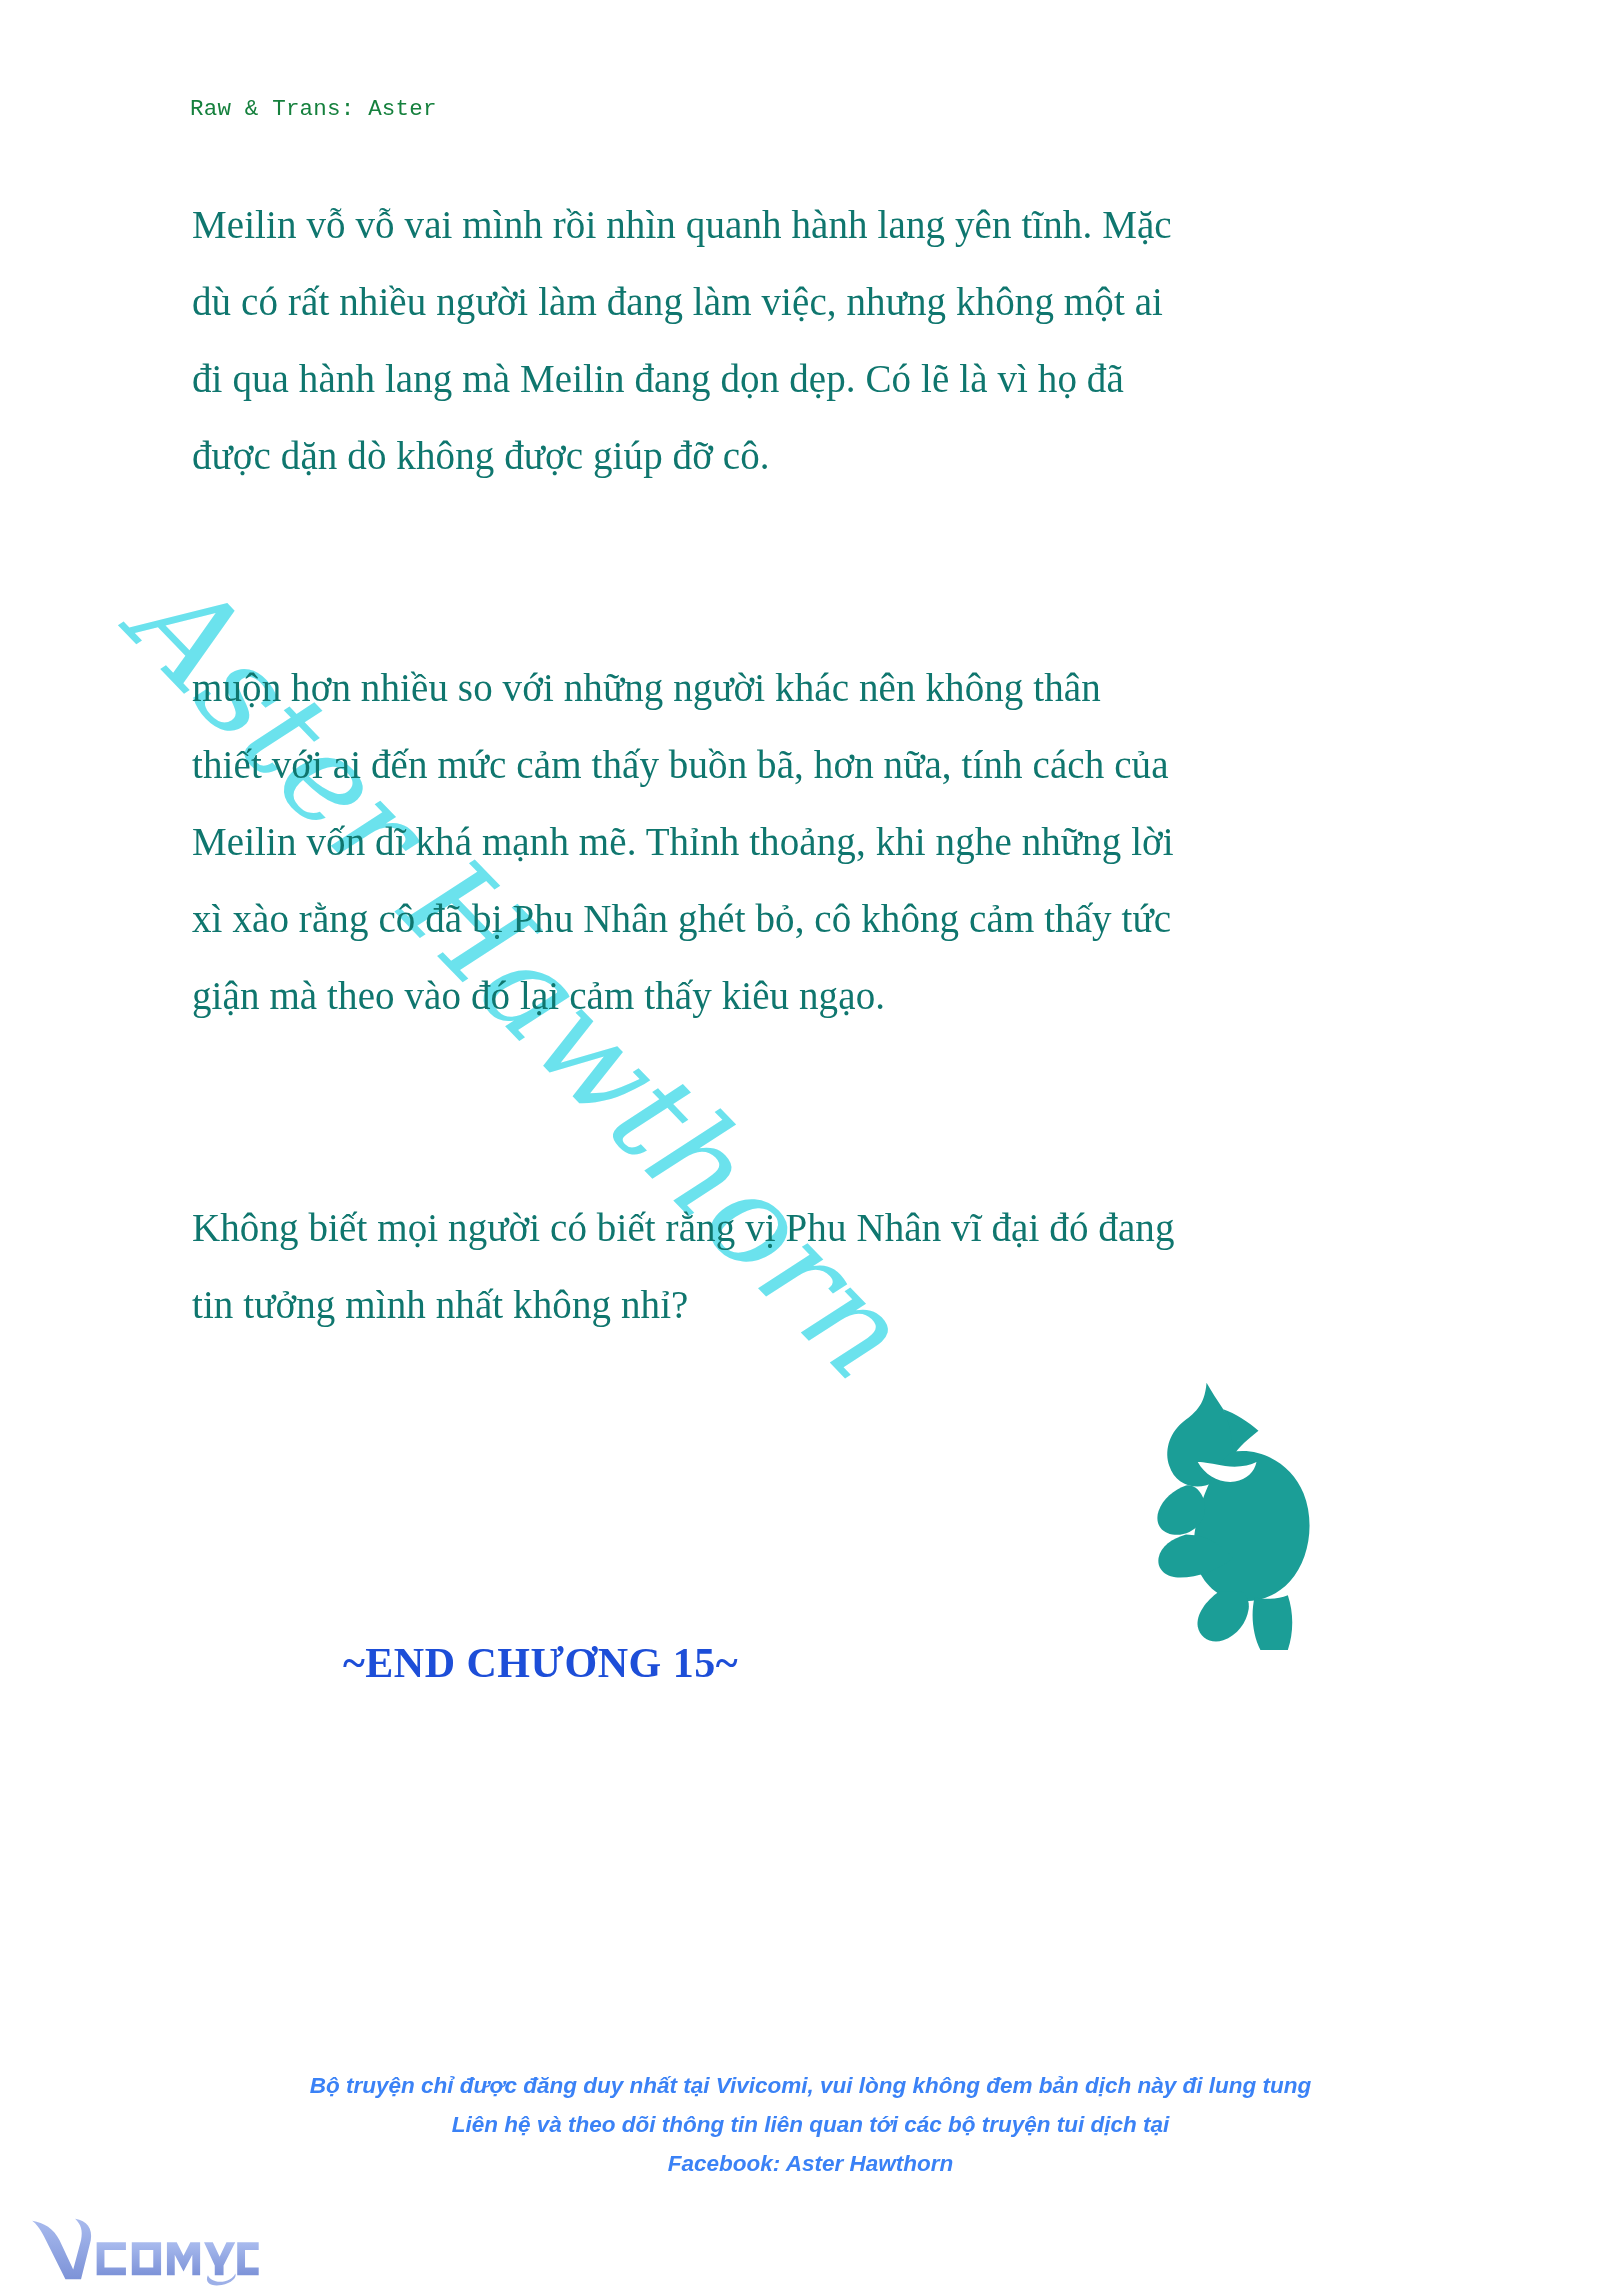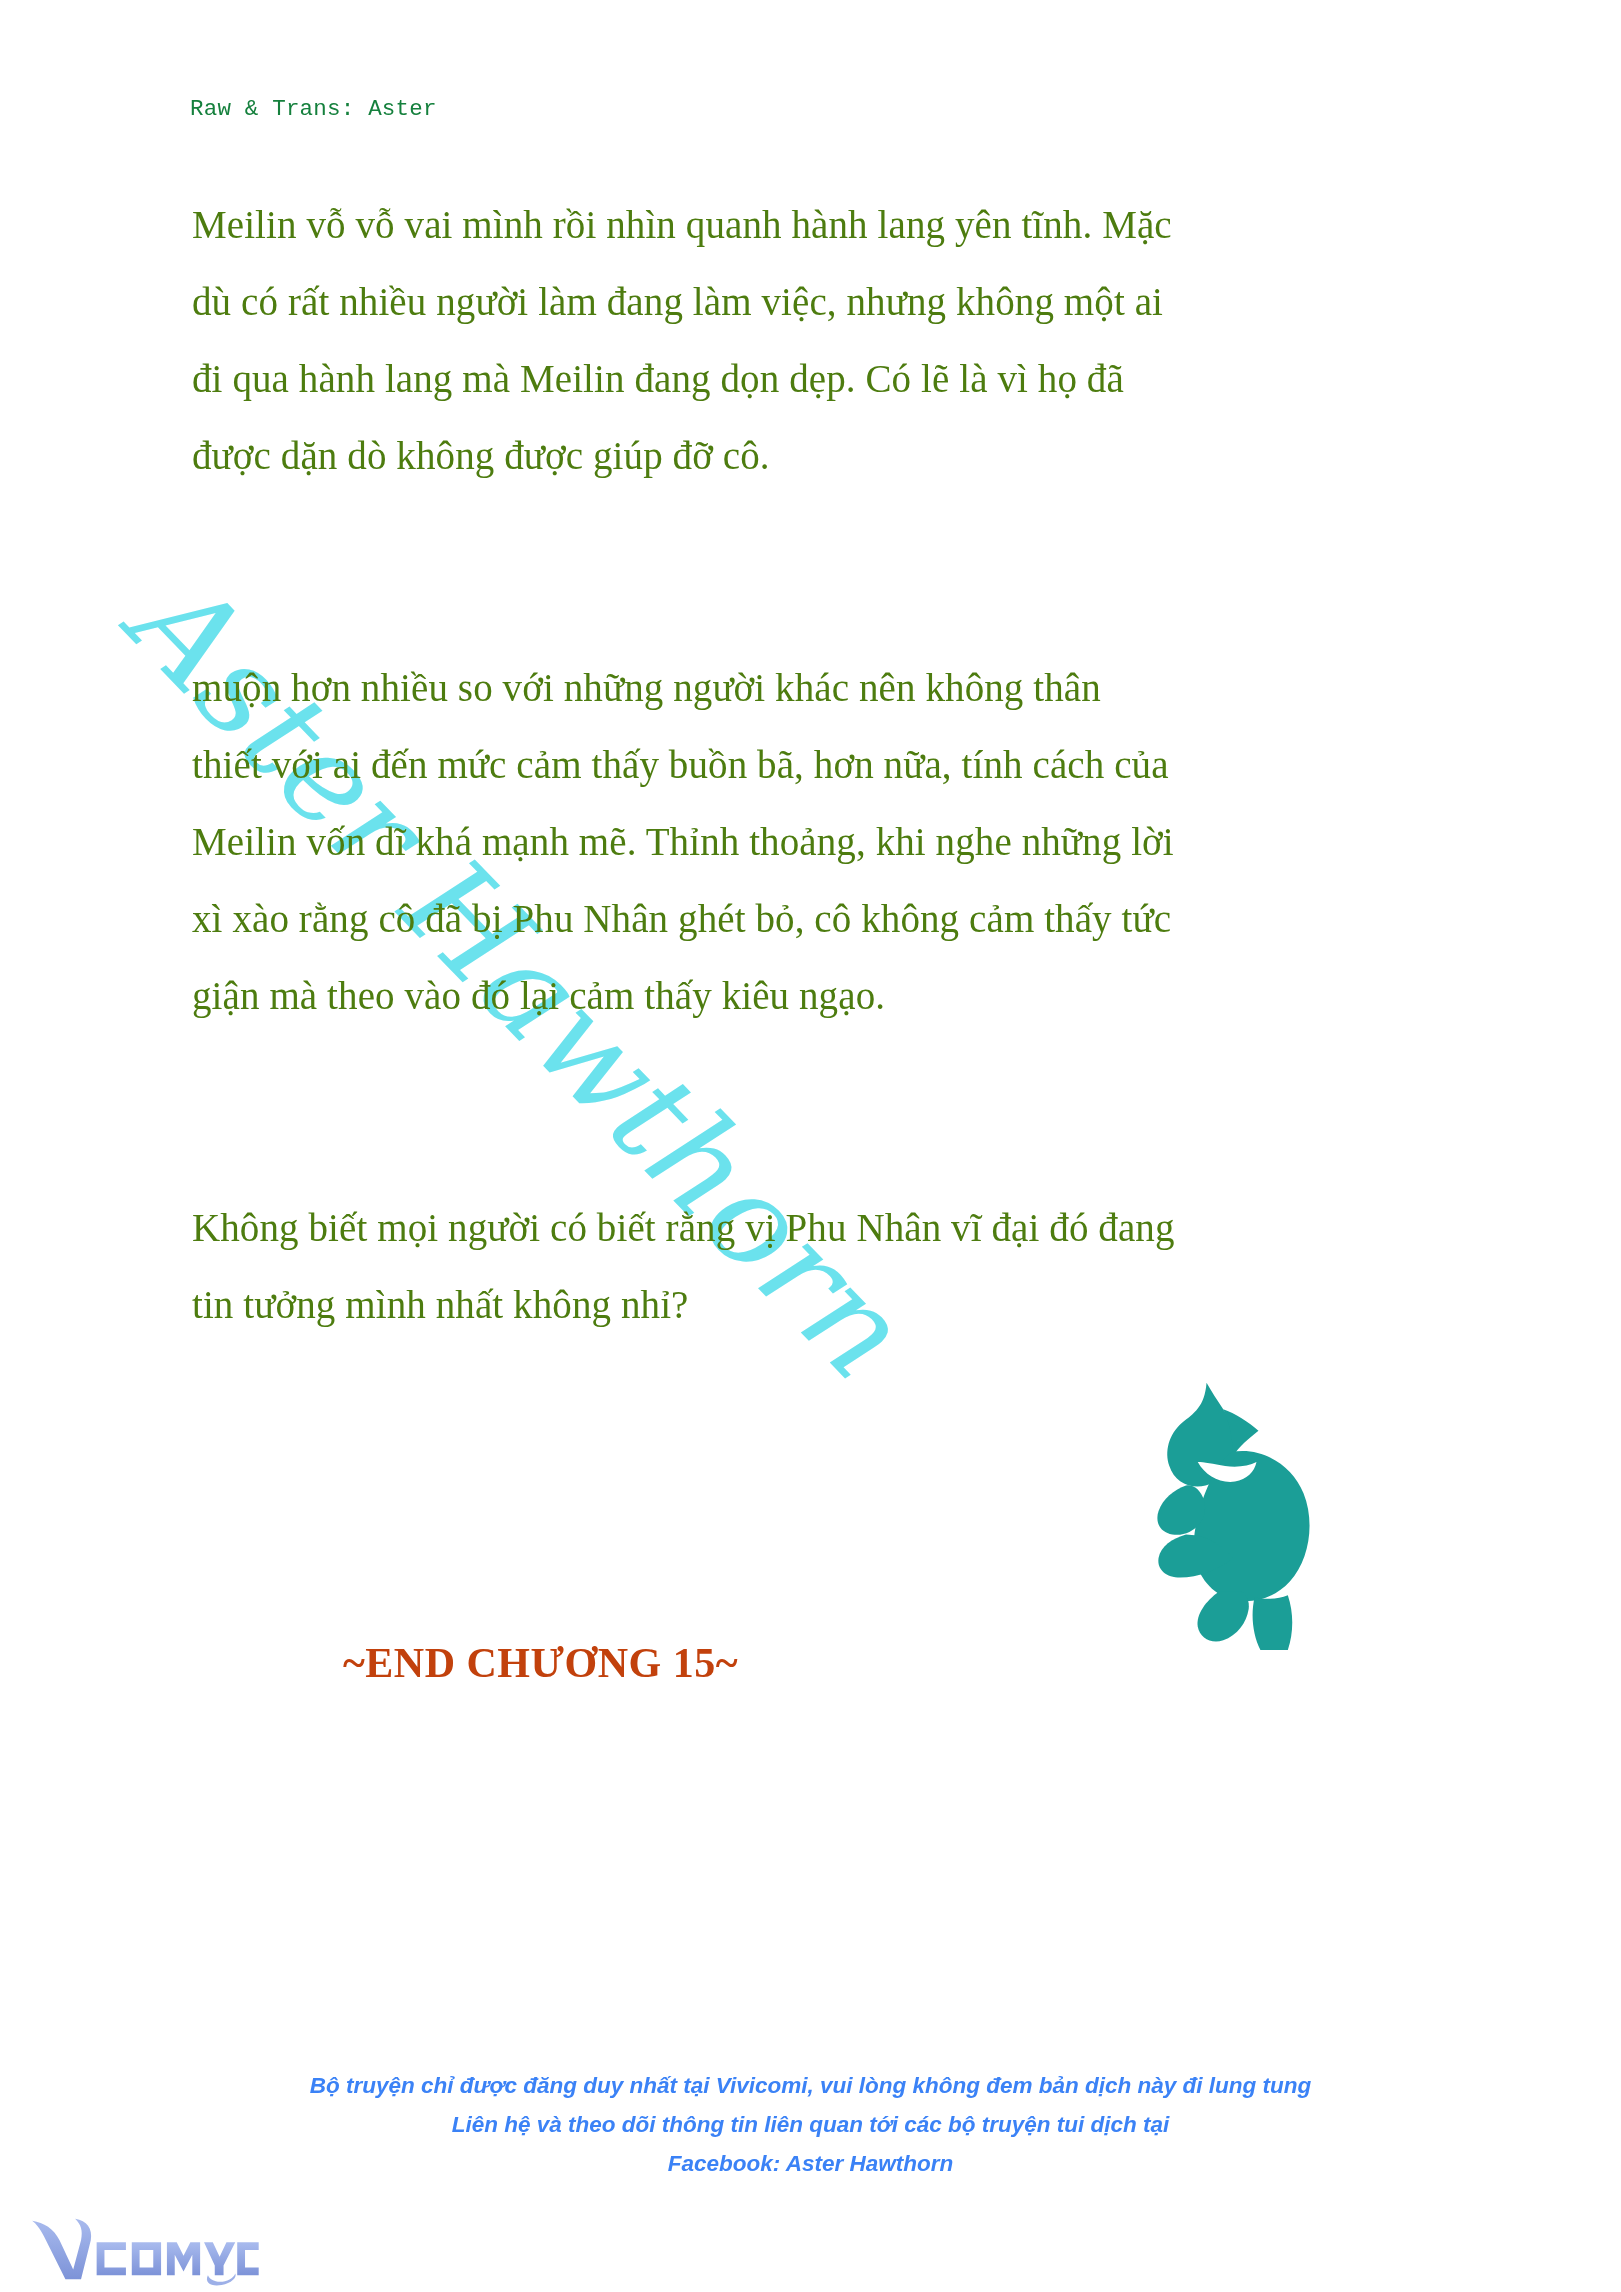--- a/index.html
+++ b/index.html
@@ -38,41 +38,41 @@
     position: absolute;
     left: 192px;
     top: 186px;
     width: 1245px;
   }
 
   .para {
     font-family: "Liberation Serif", "DejaVu Serif", serif;
     font-size: 39px;
     line-height: 77px;
-    color: #4d7c0f;
+    color: #0f766e;
     margin: 0;
     letter-spacing: 0.1px;
   }
   .para .ln { display: block; white-space: nowrap; }
 
   .gap-1 { height: 155px; }
   .gap-2 { height: 155px; }
 
   
   .end-mark {
     position: absolute;
     left: 0;
     right: 0;
     top: 1639px;
     text-align: center;
     font-family: "Liberation Serif", "DejaVu Serif", serif;
     font-weight: bold;
     font-size: 42px;
     letter-spacing: 0.5px;
-    color: #c2410c;
+    color: #1d4ed8;
   }
   .end-mark-inner { display: inline-block; transform: translateX(-270px); }
 
   
   .footer-note {
     position: absolute;
     left: 0;
     right: 0;
     top: 2066px;
     text-align: center;

